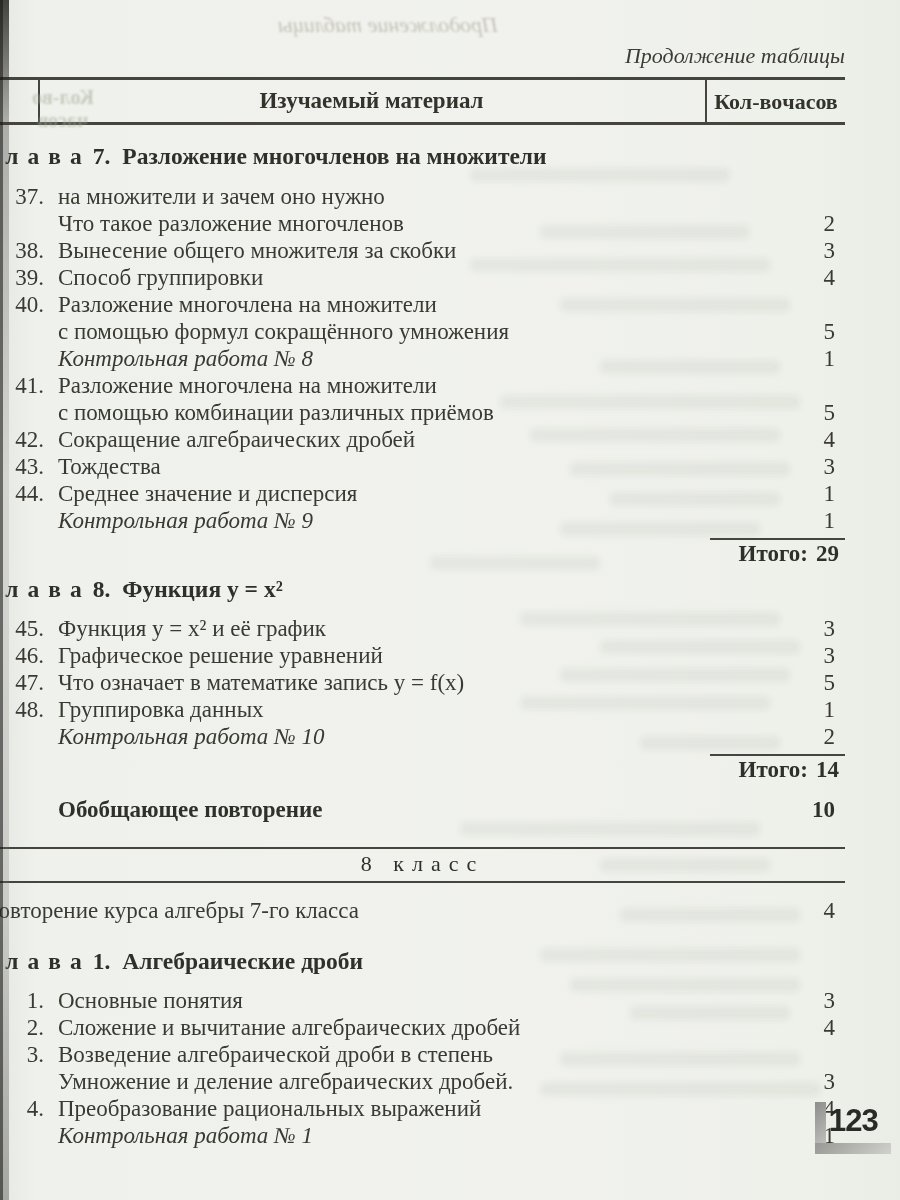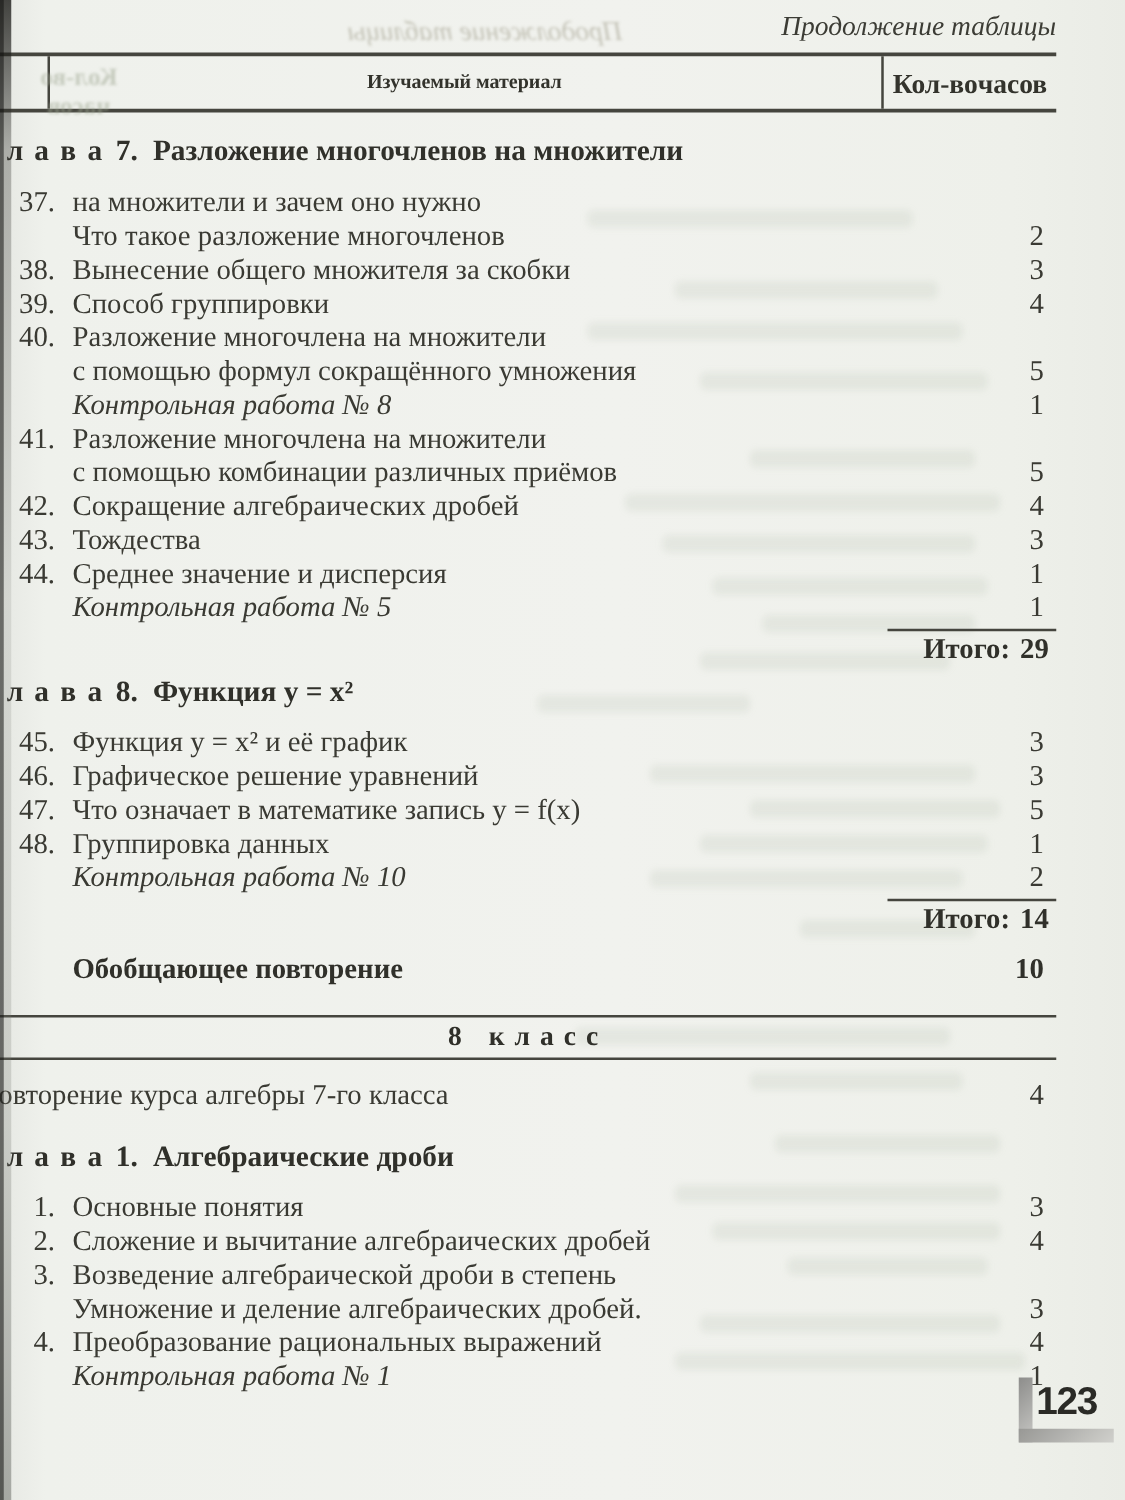--- a/index.html
+++ b/index.html
@@ -6,36 +6,36 @@
   body{width:900px;height:1200px;overflow:hidden;}
   .sheet{
     position:relative;width:900px;height:1200px;overflow:hidden;
     background:linear-gradient(90deg,#e6e8e3 0%,#eff1ec 4%,#f1f2ee 55%,#eef0ea 90%,#eaece6 100%);
     font-family:"Liberation Serif","DejaVu Serif",serif;
     color:#3a3a33;font-size:23px;
   }
   .edge{position:absolute;left:0;top:0;bottom:0;width:9px;z-index:5;
     background:linear-gradient(180deg,rgba(25,25,22,.8) 0%,rgba(60,60,55,.35) 10%,rgba(110,112,105,.16) 40%,rgba(115,118,110,.25) 75%,rgba(85,88,82,.45) 100%);}
   .edge2{position:absolute;left:0;top:0;bottom:0;width:3px;background:rgba(20,20,18,.55);z-index:6;}
-  .content{position:relative;padding:0 55px 0 0;z-index:2;}
+  .content{position:relative;padding:0 55px 0 0;z-index:2;margin-top:35px;}
 
   
   .ghost-top{position:absolute;top:12px;left:28px;width:470px;font-style:italic;font-size:22px;
     color:#96937f;opacity:.5;transform:scaleX(-1);filter:blur(1.2px);text-align:left;z-index:1;}
   .ghost-hours{position:absolute;left:4px;top:6px;width:118px;font-weight:bold;font-size:20px;line-height:23px;
     color:#a3ab97;opacity:.55;transform:scaleX(-1);filter:blur(1.2px);text-align:center;z-index:1;white-space:pre-line;}
   .blob{position:absolute;height:14px;border-radius:5px;background:rgba(148,160,142,.13);filter:blur(3px);z-index:1;}
 
   .continuation{padding-top:8px;height:28px;text-align:right;font-style:italic;font-size:22px;color:#3c3c35;}
 
   .thead{position:relative;display:flex;margin-top:6px;height:48px;
     border-top:3px solid #45453e;border-bottom:3px solid #45453e;box-sizing:border-box;}
   .stub{position:absolute;left:38px;top:0;bottom:0;width:2px;background:#45453e;}
   .cell-material{flex:1;display:flex;align-items:center;justify-content:center;
-    font-weight:bold;font-size:16px;padding-left:38px;color:#33332c;}
+    font-weight:bold;font-size:23px;padding-left:38px;color:#33332c;}
   .cell-hours{width:140px;box-sizing:border-box;border-left:2.5px solid #45453e;display:flex;
     align-items:center;justify-content:center;font-weight:bold;font-size:22px;line-height:23px;color:#33332c;}
 
   .chapter-heading{font-weight:bold;font-size:23.5px;margin:18px 0 0 -16px;white-space:nowrap;color:#30302a;}
   .chapter-heading.ch8{margin-top:8px;}
   .chapter-heading.ch1{margin-top:24px;}
   .glava{letter-spacing:9px;}
   .ch-num{margin:0 12px 0 2px;}
 
   .rows{margin-top:13px;}
@@ -49,21 +49,21 @@
   .hrs{flex:0 0 70px;text-align:right;padding-right:10px;align-self:flex-end;}
 
   .total-rule{width:135px;margin:4px 0 0 auto;border-top:2.5px solid #45453e;}
   .total{text-align:right;font-weight:bold;padding-right:6px;line-height:28px;color:#30302a;padding-left:16px;}
   .total .sep{display:inline-block;width:8px;}
 
   .summary-row{margin-top:12px;font-weight:bold;color:#30302a;align-items:center;}
   .summary-row .num{visibility:hidden;}
 
   .banner{margin-top:24px;border-top:2.5px solid #45453e;border-bottom:2.5px solid #45453e;
-    text-align:center;font-weight:bold;font-size:22px;letter-spacing:8px;padding:2px 0 4px;color:#30302a;}
+    text-align:center;font-weight:normal;font-size:22px;letter-spacing:8px;padding:2px 0 4px;color:#30302a;}
 
   .plain-row{margin-top:14px;}
   .plain-row .txt{margin-left:-18px;}
 
   .pagenum{position:absolute;left:815px;top:1102px;width:78px;height:58px;z-index:3;}
   .pn-v{position:absolute;left:0;top:0;width:11px;height:52px;
     background:linear-gradient(135deg,#8d8d8b,#c8c8c5);}
   .pn-h{position:absolute;left:0;top:41px;width:76px;height:11px;
     background:linear-gradient(135deg,#989895,#d0d0cc);}
   .pn-t{position:absolute;left:14px;top:1px;font-family:"Liberation Sans","DejaVu Sans",sans-serif;
@@ -179,21 +179,21 @@
         <div class="row">
           <span class="num">44.</span>
           <span class="txt">
             <span class="ln">Среднее значение и дисперсия</span>
           </span>
           <span class="hrs">1</span>
         </div>
         <div class="row">
           <span class="num"></span>
           <span class="txt italic">
-            <span class="ln">Контрольная работа № 5</span>
+            <span class="ln">Контрольная работа № 9</span>
           </span>
           <span class="hrs">1</span>
         </div>
       </div>
     <div class="total-rule"></div>
     <div class="total">
       <span>Итого:</span><span class="sep"></span><span>29</span>
     </div>
 
     <div class="chapter-heading ch8">

